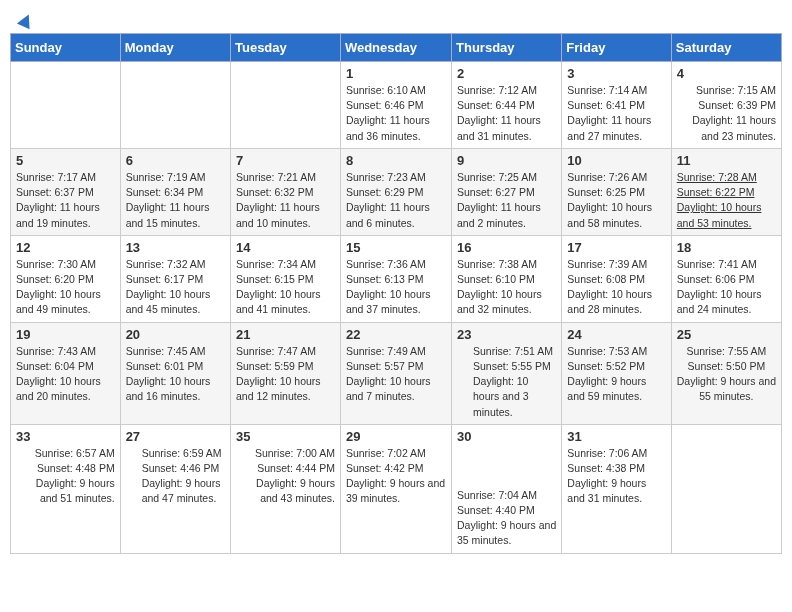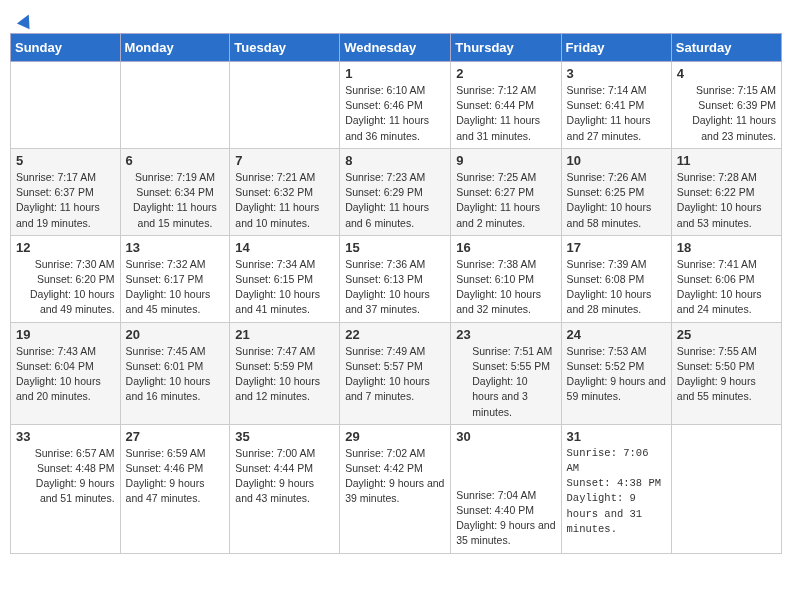--- a/index.html
+++ b/index.html
@@ -141,21 +141,21 @@
       </tr>
       <tr>
         <td>
           <div class="day-num">5</div>
           <div class="day-info" style="white-space: pre-line;">Sunrise: 7:17 AM
 Sunset: 6:37 PM
 Daylight: 11 hours and 19 minutes.</div>
         </td>
         <td>
           <div class="day-num">6</div>
-          <div class="day-info" style="white-space: pre-line; text-align: center;">Sunrise: 7:19 AM
+          <div class="day-info" style="white-space: pre-line;">Sunrise: 7:19 AM
 Sunset: 6:34 PM
 Daylight: 11 hours and 15 minutes.</div>
         </td>
         <td>
           <div class="day-num">7</div>
           <div class="day-info" style="white-space: pre-line;">Sunrise: 7:21 AM
 Sunset: 6:32 PM
 Daylight: 11 hours and 10 minutes.</div>
         </td>
         <td>
@@ -171,29 +171,29 @@
 Daylight: 11 hours and 2 minutes.</div>
         </td>
         <td>
           <div class="day-num">10</div>
           <div class="day-info" style="white-space: pre-line;">Sunrise: 7:26 AM
 Sunset: 6:25 PM
 Daylight: 10 hours and 58 minutes.</div>
         </td>
         <td>
           <div class="day-num">11</div>
-          <div class="day-info" style="white-space: pre-line;">Sunrise: 7:28 AM
+          <div class="day-info" style="white-space: pre-line; text-decoration: underline;">Sunrise: 7:28 AM
 Sunset: 6:22 PM
 Daylight: 10 hours and 53 minutes.</div>
         </td>
       </tr>
       <tr>
         <td>
           <div class="day-num">12</div>
-          <div class="day-info" style="white-space: pre-line; text-align: right;">Sunrise: 7:30 AM
+          <div class="day-info" style="white-space: pre-line;">Sunrise: 7:30 AM
 Sunset: 6:20 PM
 Daylight: 10 hours and 49 minutes.</div>
         </td>
         <td>
           <div class="day-num">13</div>
           <div class="day-info" style="white-space: pre-line;">Sunrise: 7:32 AM
 Sunset: 6:17 PM
 Daylight: 10 hours and 45 minutes.</div>
         </td>
         <td>
@@ -259,58 +259,58 @@
 Daylight: 10 hours and 3 minutes.</div>
         </td>
         <td>
           <div class="day-num">24</div>
           <div class="day-info" style="white-space: pre-line;">Sunrise: 7:53 AM
 Sunset: 5:52 PM
 Daylight: 9 hours and 59 minutes.</div>
         </td>
         <td>
           <div class="day-num">25</div>
-          <div class="day-info" style="white-space: pre-line;">Sunrise: 7:55 AM
+          <div class="day-info" style="white-space: pre-line; text-align: center;">Sunrise: 7:55 AM
 Sunset: 5:50 PM
 Daylight: 9 hours and 55 minutes.</div>
         </td>
       </tr>
       <tr>
         <td>
           <div class="day-num">33</div>
           <div class="day-info" style="white-space: pre-line; text-align: right;">Sunrise: 6:57 AM
 Sunset: 4:48 PM
 Daylight: 9 hours and 51 minutes.</div>
         </td>
         <td>
           <div class="day-num">27</div>
-          <div class="day-info" style="white-space: pre-line;">Sunrise: 6:59 AM
+          <div class="day-info" style="white-space: pre-line; margin-left: 16px;">Sunrise: 6:59 AM
 Sunset: 4:46 PM
 Daylight: 9 hours and 47 minutes.</div>
         </td>
         <td>
           <div class="day-num">35</div>
-          <div class="day-info" style="white-space: pre-line;">Sunrise: 7:00 AM
+          <div class="day-info" style="white-space: pre-line; text-align: right;">Sunrise: 7:00 AM
 Sunset: 4:44 PM
 Daylight: 9 hours and 43 minutes.</div>
         </td>
         <td>
           <div class="day-num">29</div>
           <div class="day-info" style="white-space: pre-line;">Sunrise: 7:02 AM
 Sunset: 4:42 PM
 Daylight: 9 hours and 39 minutes.</div>
         </td>
         <td>
           <div class="day-num">30</div>
           <div class="day-info" style="white-space: pre-line; margin-top: 44px;">Sunrise: 7:04 AM
 Sunset: 4:40 PM
 Daylight: 9 hours and 35 minutes.</div>
         </td>
         <td>
           <div class="day-num">31</div>
-          <div class="day-info" style="white-space: pre-line; font-family: Liberation Mono, monospace;">Sunrise: 7:06 AM
+          <div class="day-info" style="white-space: pre-line;">Sunrise: 7:06 AM
 Sunset: 4:38 PM
 Daylight: 9 hours and 31 minutes.</div>
         </td>
         <td class="empty-cell"></td>
       </tr>
     </tbody>
 </table>
 
 </body></html>

